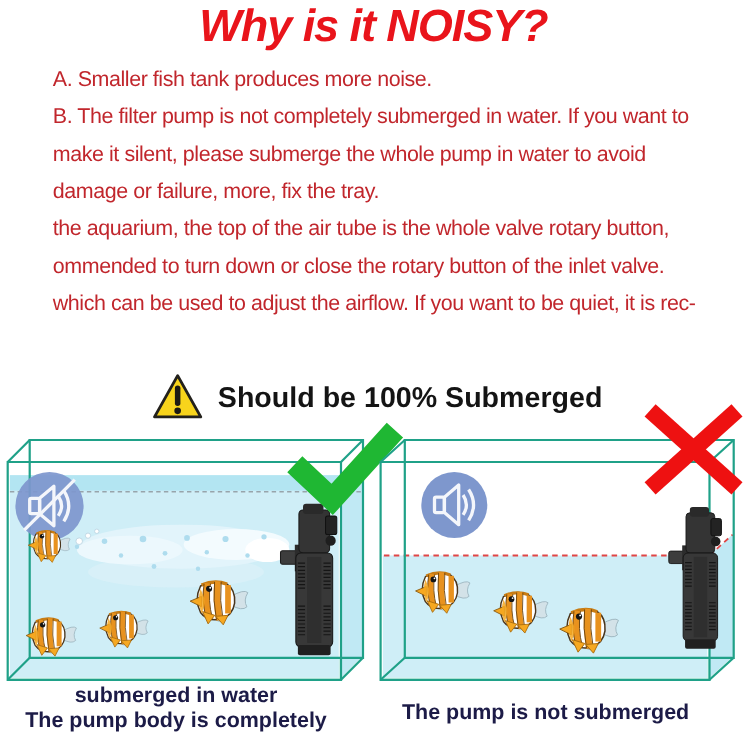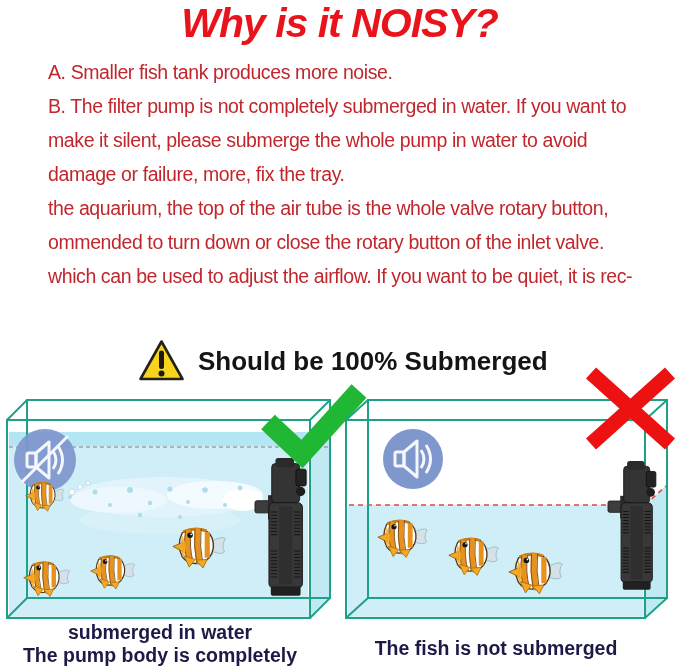--- a/index.html
+++ b/index.html
@@ -190,16 +190,16 @@
         <line x1="670" y1="373" x2="591" y2="444"></line>
       </g>
     </g>
   </svg>
 
   <div class="caption left">
     <div>submerged in water</div>
     <div>The pump body is completely</div>
   </div>
   <div class="caption right">
-    <div>The fish is not submerged</div>
+    <div>The pump is not submerged</div>
   </div>
 
 </div>
 
 </body></html>

